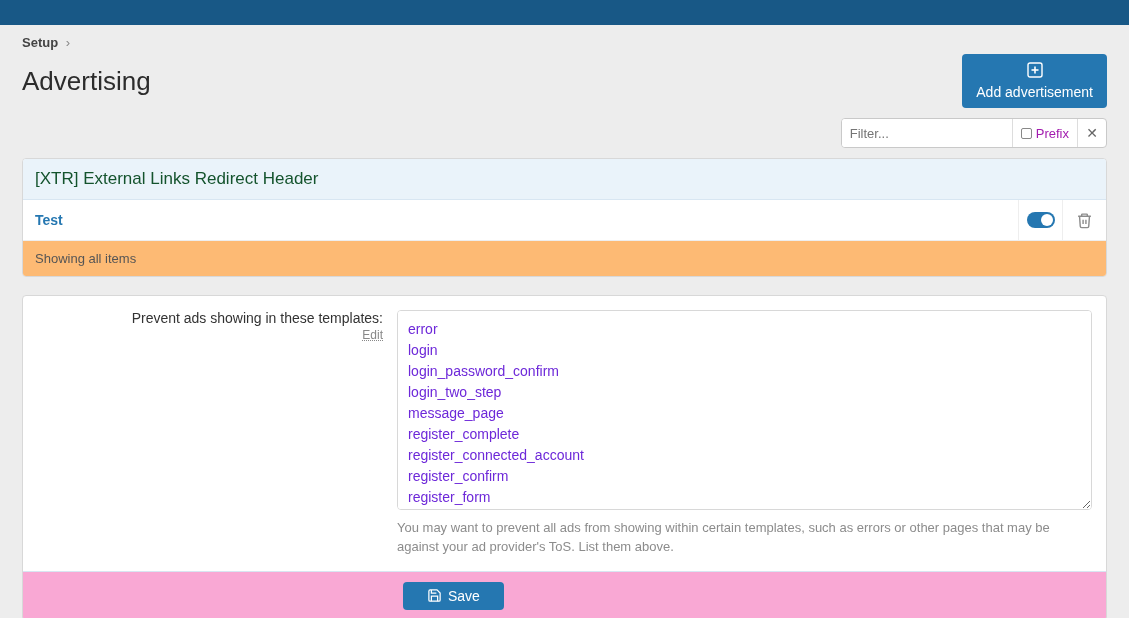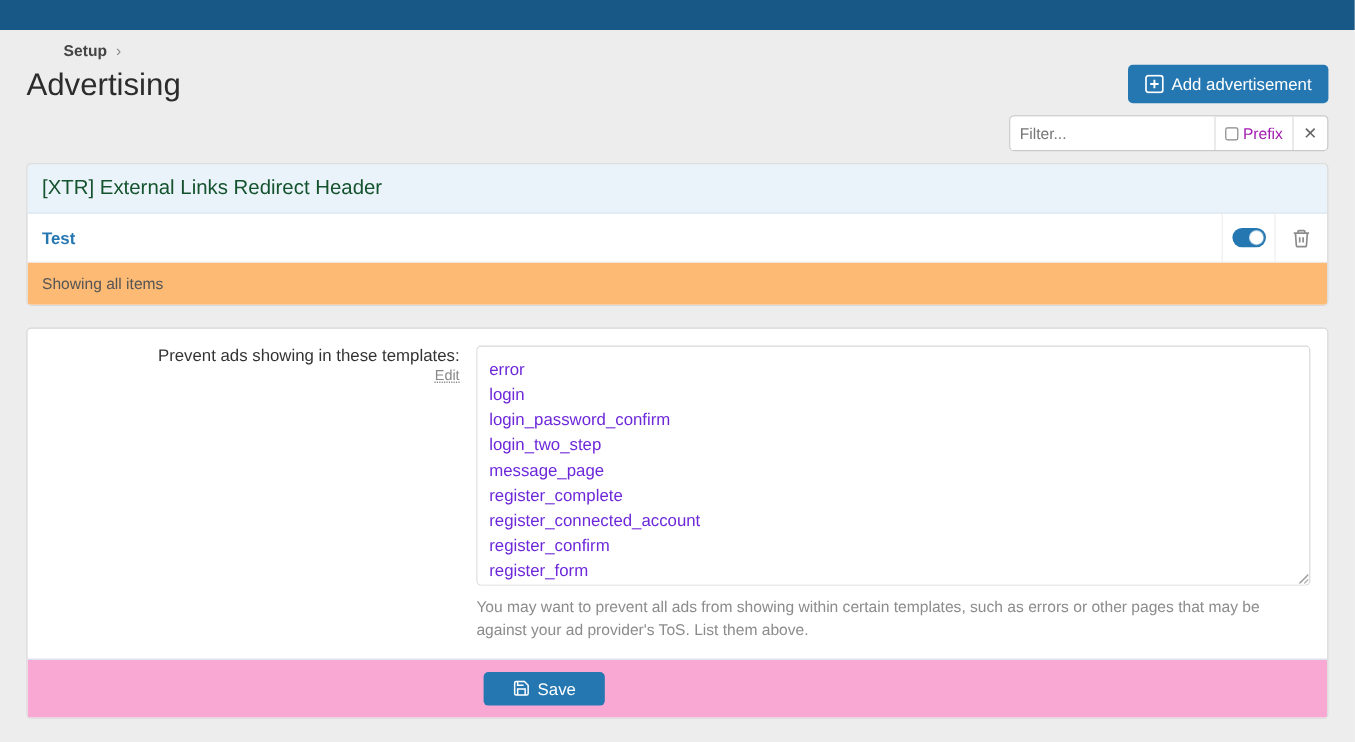--- a/index.html
+++ b/index.html
@@ -1,24 +1,24 @@
 <!DOCTYPE html>
 <html><head>
 <meta charset="utf-8">
 <style>
 * { box-sizing: border-box; margin: 0; padding: 0; }
 body { font-family: "Segoe UI", Arial, sans-serif; background: #ededed; color: #2c2c2c; font-size: 14px; }
 .topbar { background: #185886; height: 25px; }
 .container { padding: 10px 22px 20px 22px; }
 .breadcrumb { color: #555; font-size: 13px; margin-bottom: 4px; }
-.breadcrumb a { color: #444; text-decoration: none; font-weight: 600; margin-left: 31px; }
+.breadcrumb a { color: #444; text-decoration: none; font-weight: 600; }
 .breadcrumb .chev { display: inline-block; margin-left: 4px; color: #888; }
 .titlebar { display: flex; justify-content: space-between; align-items: center; margin-bottom: 10px; }
 .page-title { font-size: 26px; font-weight: 400; color: #2c2c2c; }
-.btn { border: none; border-radius: 4px; padding: 8px 14px; cursor: pointer; display: inline-flex; align-items: center; gap: 6px; font-size: 14px; }
+.btn { border: none; border-radius: 4px; padding: 8px 14px; cursor: pointer; display: inline-flex; align-items: center; gap: 6px; font-size: 14px; flex-direction: column; }
 .btn-primary { background: #2577b1; color: #fff; }
 .filter-row { display: flex; justify-content: flex-end; margin-bottom: 10px; }
 .filter-box { display: flex; border: 1px solid #c9c9c9; border-radius: 4px; overflow: hidden; background: #fff; height: 30px; }
 .filter-box input { border: none; outline: none; padding: 0 8px; width: 170px; font-size: 13px; color: #555; background: #fff; }
 .filter-divider { width: 1px; background: #ddd; }
 .prefix-toggle { display: flex; align-items: center; gap: 4px; padding: 0 8px; color: #a21caf; cursor: pointer; font-size: 13px; border-right: 1px solid #ddd; }
 .prefix-toggle .cb { width: 11px; height: 11px; border: 1px solid #888; border-radius: 2px; }
 .clear-filter { display: flex; align-items: center; justify-content: center; width: 28px; color: #666; cursor: pointer; font-size: 14px; }
 .panel { background: #fff; border: 1px solid #d8d8d8; border-radius: 4px; overflow: hidden; margin-bottom: 18px; }
 .panel-header { background: #eaf3fa; color: #14532d; padding: 10px 12px; font-size: 17px; border-bottom: 1px solid #d8e6f2; font-weight: 400; }

